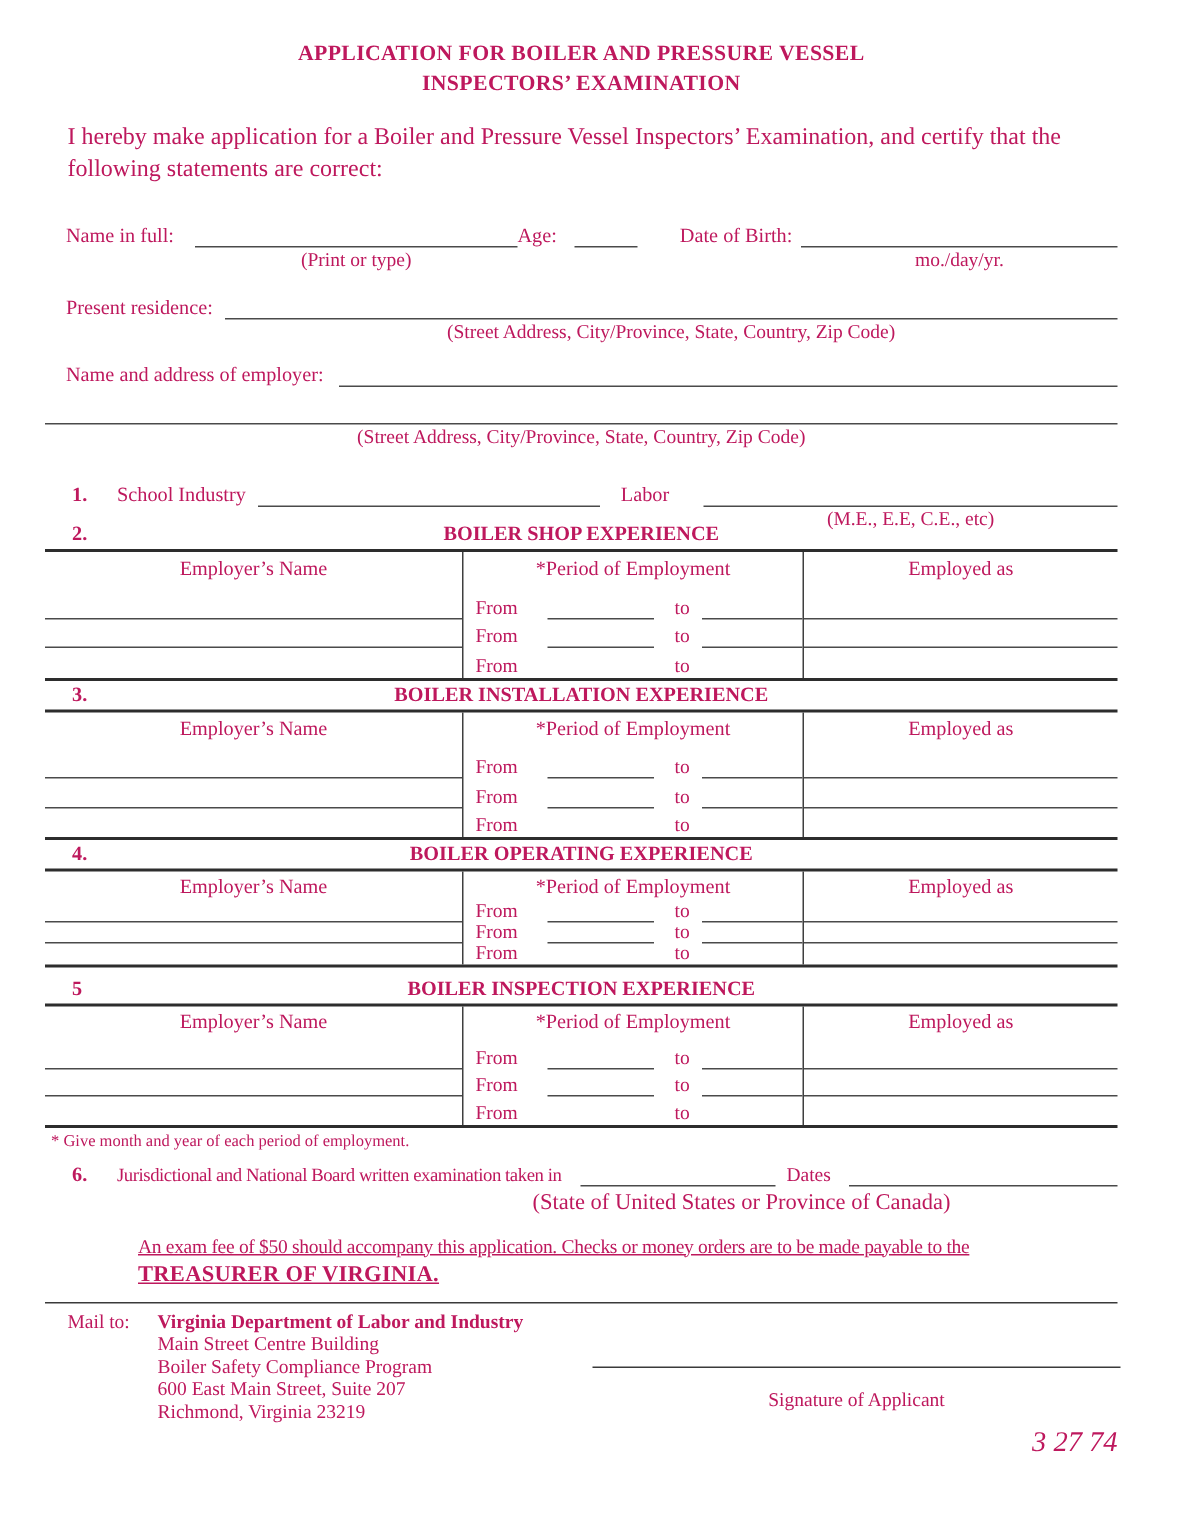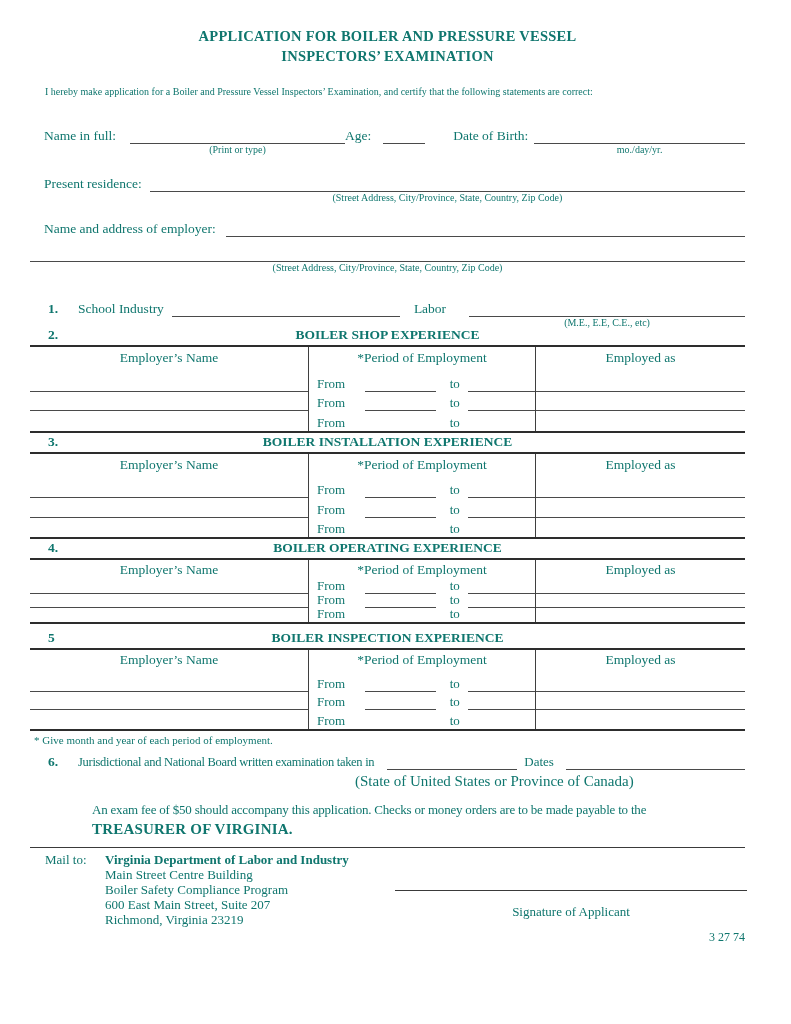--- a/index.html
+++ b/index.html
@@ -2,35 +2,35 @@
 <html><head>
 <meta charset="utf-8">
 <style>
   html,body { margin:0; padding:0; background:#ffffff; }
   .page {
     position:relative;
     width:791px; height:1024px;
     box-sizing:border-box;
     padding:26px 46px 0 30px;
     background:#ffffff;
-    color:#0f766e;
+    color:#be185d;
     font-family:"Liberation Serif","DejaVu Serif",serif;
     overflow:hidden;
   }
   
   .title { text-align:center; font-weight:bold; font-size:14.5px; line-height:20px; letter-spacing:.25px; }
-  .intro { margin:15px 0 0 15px; width:702px; font-size:10px; line-height:21px; }
+  .intro { margin:15px 0 0 15px; width:702px; font-size:16px; line-height:21px; }
 
   
   .frow { display:flex; align-items:center; font-size:13.5px; height:17px; }
   .lbl { white-space:nowrap; }
   .fline { position:relative; border-bottom:1.1px solid #4a4a4a; height:15px; }
   .fval { display:block; font-size:13px; height:15px; }
   .hint { position:absolute; top:100%; left:0; right:0; margin-top:1px; text-align:center;
-          font-size:10px; white-space:nowrap; border:none; }
+          font-size:13px; white-space:nowrap; border:none; }
   .row-name { margin-top:25px; }
   .l-name { margin-left:14px; }
   .fl-name { margin-left:14px; flex:0 0 215px; }
   .l-age { }
   .fl-age { margin-left:12px; flex:0 0 42px; }
   .l-dob { margin-left:28px; }
   .fl-dob { margin-left:6px; flex:1; }
   .row-res { margin-top:31px; }
   .fl-res { margin-left:8px; flex:1; }
   .row-emp { margin-top:28px; }
@@ -75,32 +75,32 @@
 
   
   .row-item6 { margin-top:8px; }
   .item6-text { font-size:12.5px; letter-spacing:-.3px; white-space:nowrap; }
   .fl-taken { margin-left:13px; flex:0 0 130px; }
   .l-dates { margin-left:7px; font-size:13px; }
   .fl-dates { margin-left:12px; flex:1; }
   .item6-hint { margin:2px 0 0 325px; width:345px; font-size:15px; }
 
   
-  .fee { margin:10px 0 0 62px; font-size:13px; letter-spacing:-.2px; line-height:19px; width:653px; }
+  .fee { margin:10px 0 0 62px; font-size:13px; letter-spacing:-.2px; line-height:19px; width:653px;text-decoration:underline; }
   .fee-payee { font-weight:bold; font-size:15px; line-height:21px; letter-spacing:.2px; }
 
   
   .mail-wrap { position:relative; margin-top:7px; border-top:1.6px solid #3a3a3a; padding-top:4px; }
   .mail-flex { display:flex; font-size:13px; line-height:15px; }
   .mail-lbl { margin-left:15px; flex:0 0 60px; }
   .mail-line-bold { font-weight:bold; }
   .sig-block { position:absolute; left:365px; top:42px; width:352px; }
   .sig-line { border-top:1.3px solid #3a3a3a; height:1px; }
   .sig-caption { margin-top:12px; text-align:center; font-size:13px; }
-  .form-number { margin-top:3px; text-align:right; font-size:12px; }
+  .form-number { margin-top:3px; text-align:right; font-size:19px;font-style:italic; }
 </style>
 </head>
 <body>
 
 <div class="page">
 
   <div class="title">
     <div>APPLICATION FOR BOILER AND PRESSURE VESSEL</div>
     <div>INSPECTORS’ EXAMINATION</div>
   </div>

